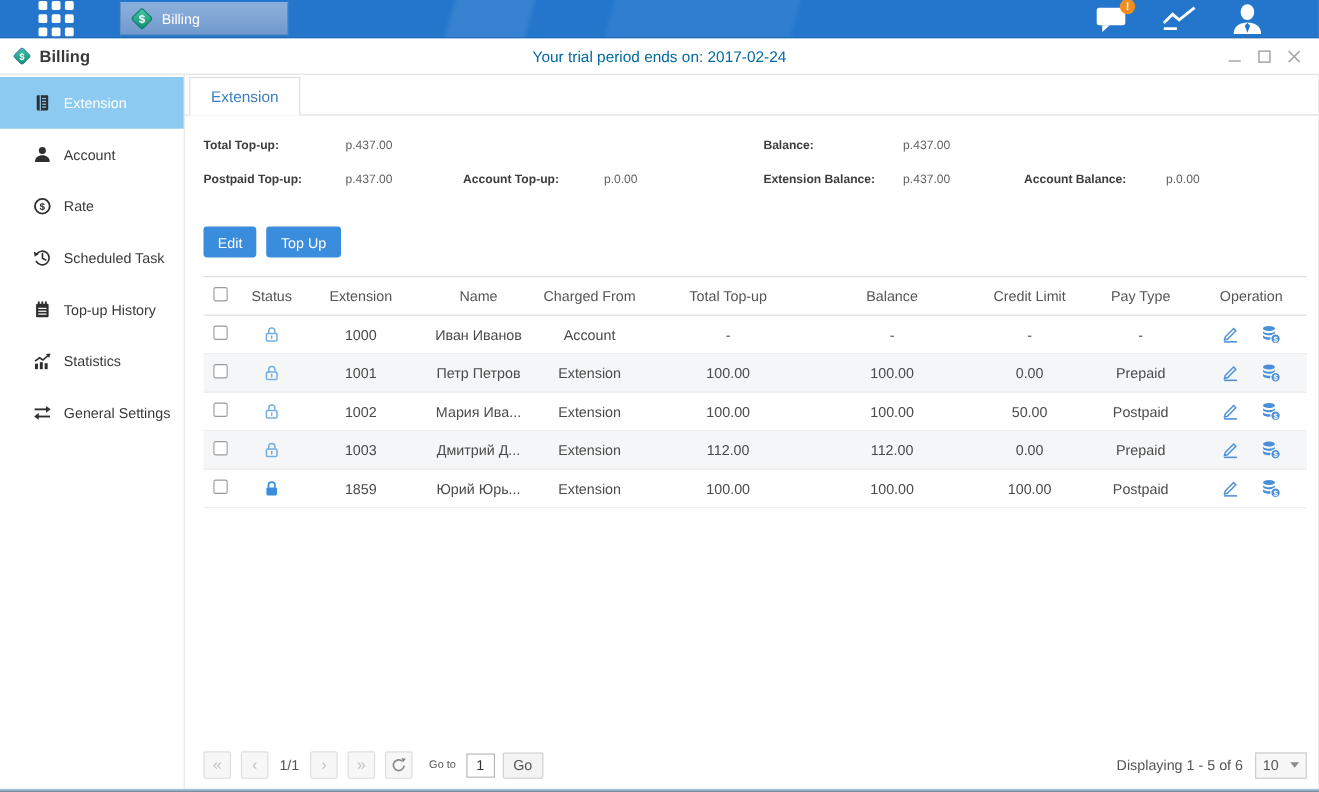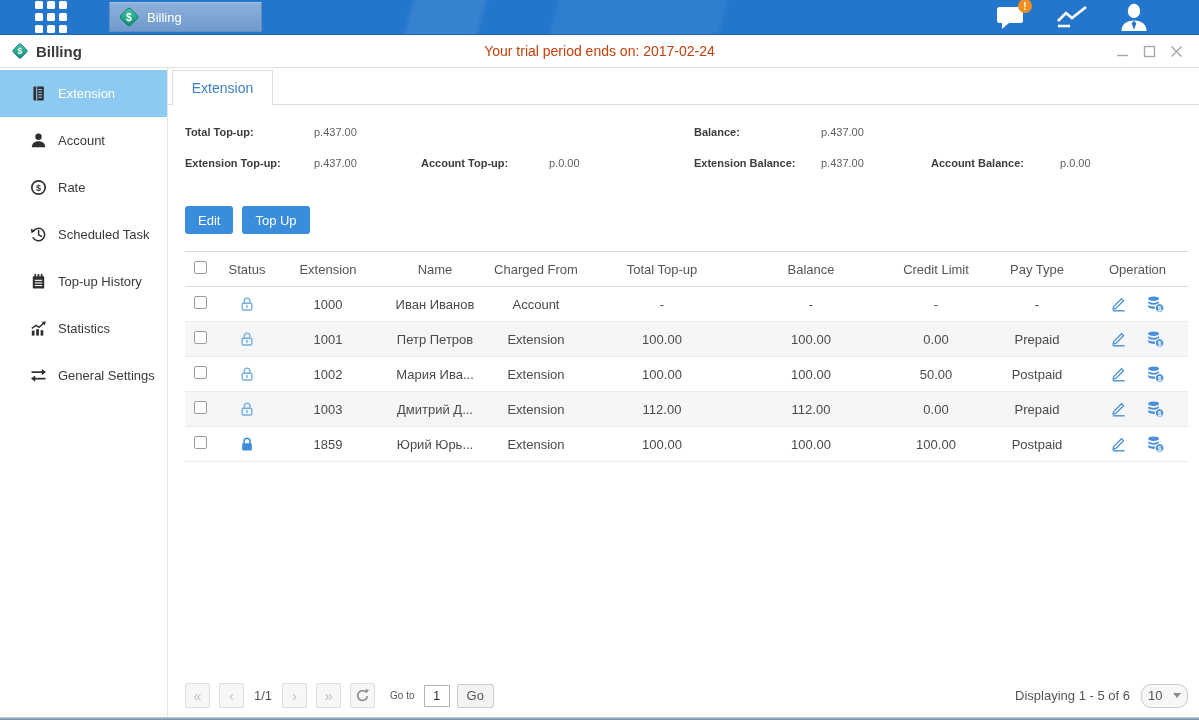--- a/index.html
+++ b/index.html
@@ -17,21 +17,21 @@
   .task-item { margin-left:42px; width:153px; height:30px; display:flex; align-items:center; gap:7px; padding:0 8px;
     background:linear-gradient(#8db1dc,#7099cc); border:1px solid #6390c2; border-top-color:#a3c1e6; color:#fff; font-size:13px; cursor:pointer; }
   .topbar-right { margin-left:auto; display:flex; align-items:center; gap:30px; padding-right:50px; }
   .tb-icon { position:relative; display:flex; cursor:pointer; }
   .badge { position:absolute; top:-5px; right:-7px; width:14px; height:14px; background:#ef8f1f; border-radius:50%;
     color:#fff; font-size:10px; font-weight:bold; display:flex; align-items:center; justify-content:center; }
 
   
   .win-header { height:33px; flex:0 0 33px; border-bottom:1px solid #e2e2e2; background:#fff; display:flex; align-items:center; position:relative; }
   .win-title { display:flex; align-items:center; gap:7px; margin-left:11px; font-size:15px; font-weight:bold; color:#3a3a3a; z-index:1; }
-  .trial { position:absolute; left:0; right:0; text-align:center; font-size:14px; color:#c2410c; }
+  .trial { position:absolute; left:0; right:0; text-align:center; font-size:14px; color:#0369a1; }
   .win-controls { margin-left:auto; display:flex; align-items:center; gap:14px; padding-right:16px; z-index:1; }
   .win-controls span { display:flex; cursor:pointer; }
 
   
   .content { flex:1; display:flex; min-height:0; }
   .sidebar { width:168px; flex:0 0 168px; border-right:1px solid #e5e5e5; padding-top:2px; background:#fff; }
   .side-item { height:47px; display:flex; align-items:center; gap:11px; padding-left:30px; font-size:13px; color:#3a3a3a; cursor:pointer; }
   .side-item.selected { background:#8ccaf1; color:#fff; }
   .side-item .ic { display:flex; width:17px; justify-content:center; }
 
@@ -70,21 +70,21 @@
   
   .footer { margin-top:auto; display:flex; align-items:center; padding-bottom:9px; flex:0 0 auto; }
   .pbtn { width:25px; height:25px; background:#f7f7f7; border:1px solid #ddd; border-radius:2px; margin-right:9px;
     display:flex; align-items:center; justify-content:center; color:#c2c2c2; font-size:15px; cursor:pointer; }
   .pageinfo { color:#555; font-size:13px; margin:0 10px 0 1px; }
   .goto-label { color:#555; font-size:10px; margin:0 9px 0 6px; }
   .goto-input { width:26px; height:22px; border:1px solid #b3b3b3; text-align:center; font-size:13px; color:#333; font-family:inherit; }
   .go-btn { margin-left:7px; height:24px; padding:0 9px; background:#f3f3f3; border:1px solid #ccc; border-radius:2px; color:#555; font-size:13px; font-family:inherit; cursor:pointer; }
   .foot-right { margin-left:auto; display:flex; align-items:center; gap:11px; }
   .displaying { color:#555; font-size:13px; }
-  .psize { width:47px; height:24px; border:1px solid #c9c9c9; border-radius:10px; background:#f7f7f7; display:flex; align-items:center; padding:0 6px; color:#555; font-size:13px; cursor:pointer; }
+  .psize { width:47px; height:24px; border:1px solid #c9c9c9; border-radius:0; background:#f7f7f7; display:flex; align-items:center; padding:0 6px; color:#555; font-size:13px; cursor:pointer; }
   .caret { margin-left:auto; width:0; height:0; border-left:4px solid transparent; border-right:4px solid transparent; border-top:5px solid #8a8a8a; }
 
   .bottom-strip { height:3px; flex:0 0 3px; background:linear-gradient(#bad7ee,#708595); }
 </style>
 </head>
 <body>
 
 <div class="screen">
 
   <div class="topbar">
@@ -275,21 +275,21 @@
         <div class="summary">
           <div class="srow">
             <span class="lbl w1">Total Top-up:</span>
             <span class="val w2">p.437.00</span>
             <span class="w3"></span>
               <span class="w4"></span>
             <span class="lbl w5">Balance:</span>
             <span class="val w6">p.437.00</span>
           </div>
           <div class="srow">
-            <span class="lbl w1">Extension Top-up:</span>
+            <span class="lbl w1">Postpaid Top-up:</span>
             <span class="val w2">p.437.00</span>
             <span class="lbl w3">Account Top-up:</span>
             <span class="val w4">p.0.00</span>
             <span class="lbl w5">Extension Balance:</span>
             <span class="val w6">p.437.00</span>
             <span class="lbl w7">Account Balance:</span>
             <span class="val">p.0.00</span>
           </div>
         </div>
 

